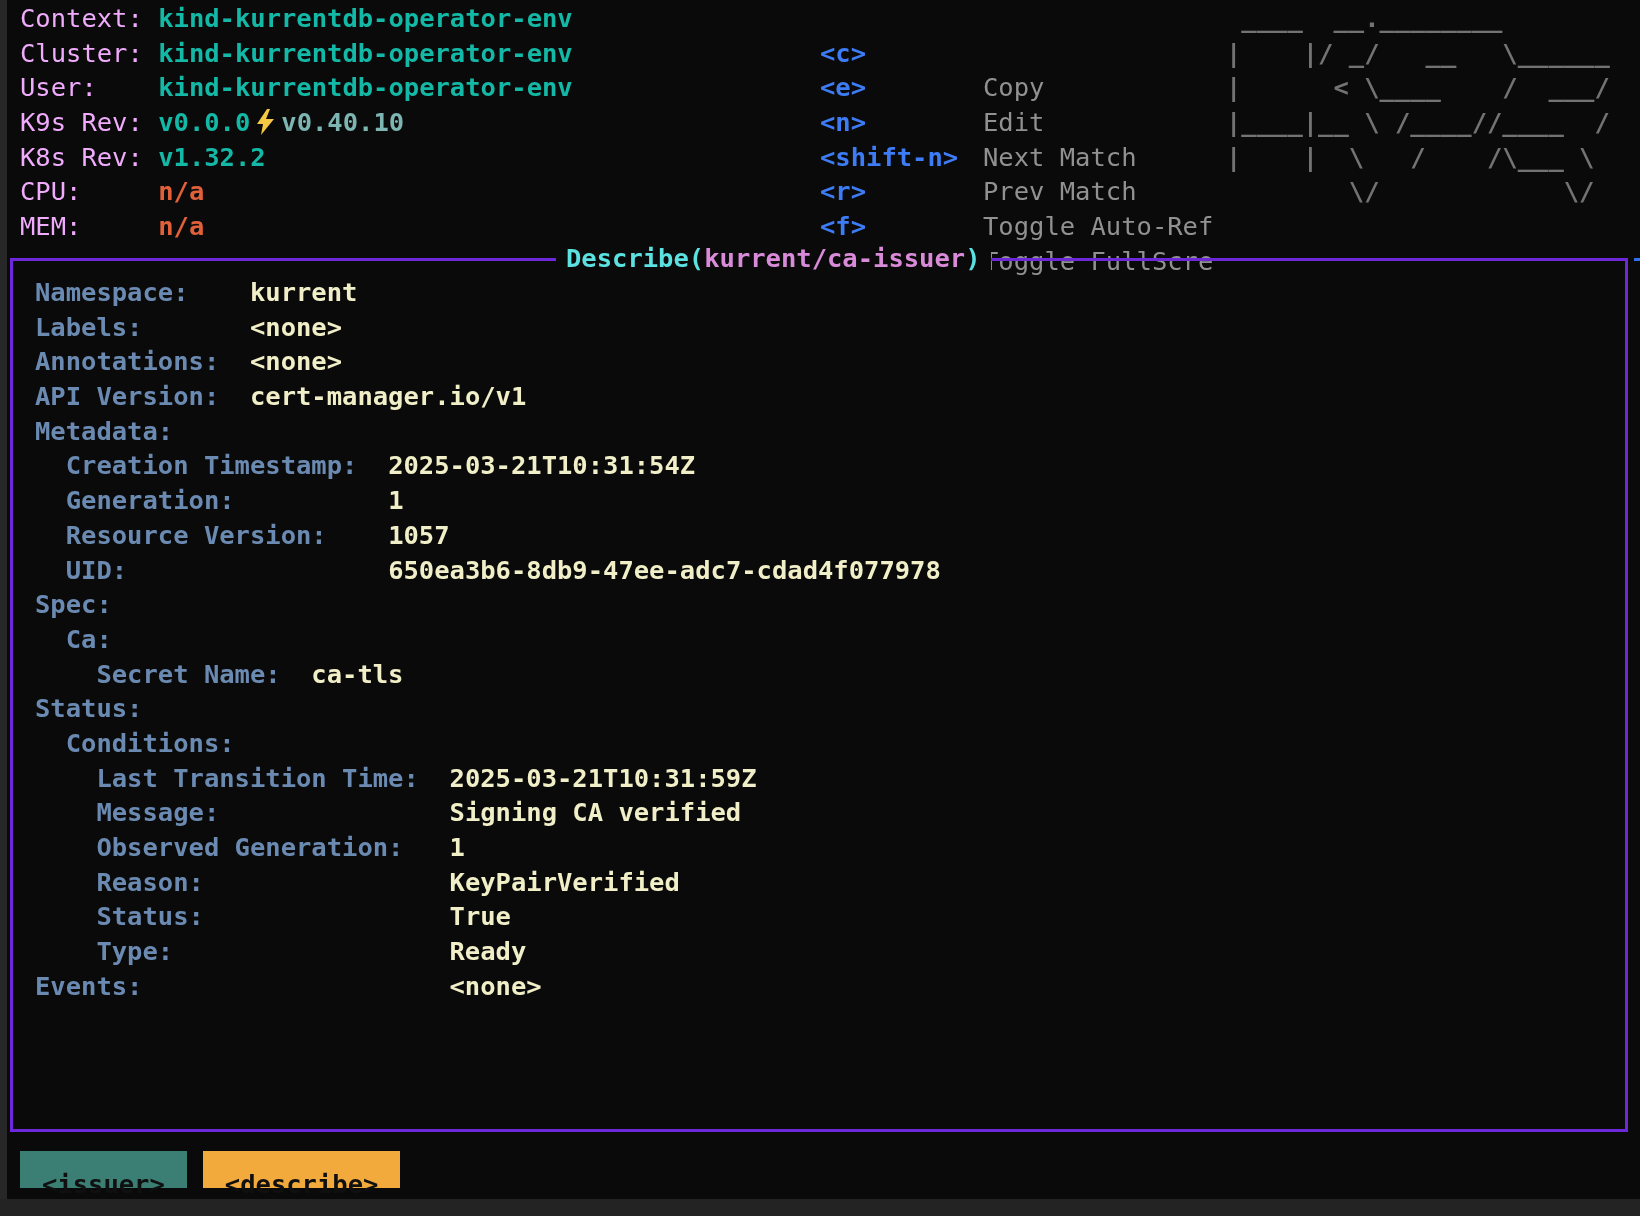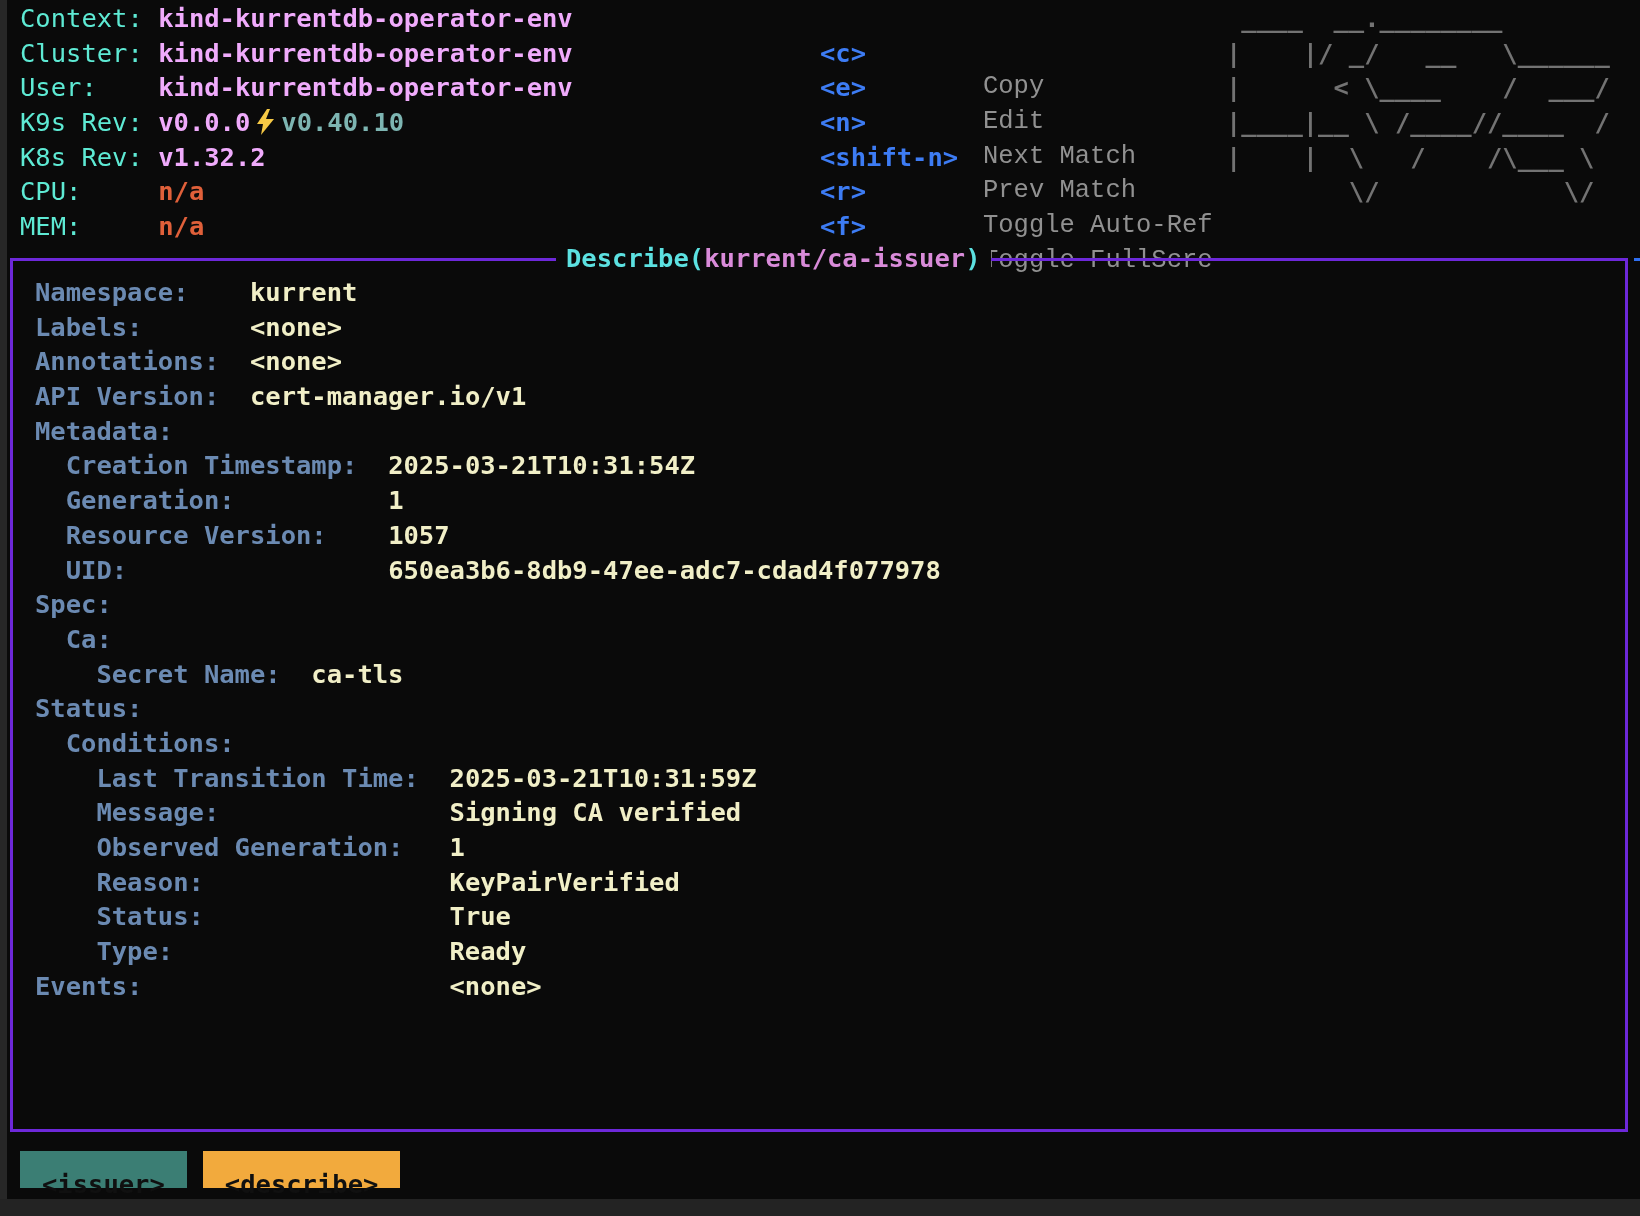--- a/index.html
+++ b/index.html
@@ -10,30 +10,30 @@
     position: relative; width: 1640px; height: 1216px;
     background: #0a0a0a; overflow: hidden;
     font-size: 25.5px; line-height: 34.7px; color: #f2f2f2;
   }
   .edge-left  { position: absolute; left: 0; top: 0; width: 7px; height: 1216px; background: #272727; }
   .edge-bottom{ position: absolute; left: 0; bottom: 0; width: 1640px; height: 17px; background: #232323; }
 
   
   .cluster-info { position: absolute; left: 20px; top: 1px; }
   .hrow { height: 34.7px; white-space: pre; }
-  .hlabel { color: #5eead4; }
-  .hvalue { color: #f0abfc; font-weight: bold; }
+  .hlabel { color: #f0abfc; }
+  .hvalue { color: #14b8a6; font-weight: bold; }
   .hvalue.na { color: #e0603a; text-align: right; }
   .upgrade { color: #7db5b2; font-weight: bold; }
   .bolt-icon { display: inline-block; width: 17px; height: 26px; margin: 0 7px; vertical-align: -4px; }
 
   .shortcuts { position: absolute; left: 820px; top: 1px; }
   .sc-row { position: relative; height: 34.7px; white-space: pre; }
   .sc-key { position: absolute; left: 0; color: #3d7cf4; font-weight: bold; }
-  .sc-desc { position: absolute; left: 163px; color: #919191; font-family: Liberation Mono, monospace; }
+  .sc-desc { position: absolute; left: 163px; color: #919191; }
 
   .logo { position: absolute; left: 1226px; top: 1px; }
   .logo-line { height: 34.7px; white-space: pre; color: #737373; font-weight: bold; }
 
   
   .describe-panel {
     position: absolute; left: 10px; top: 258px;
     width: 1618px; height: 874px;
     border: 3px solid #6d28d9;
   }

